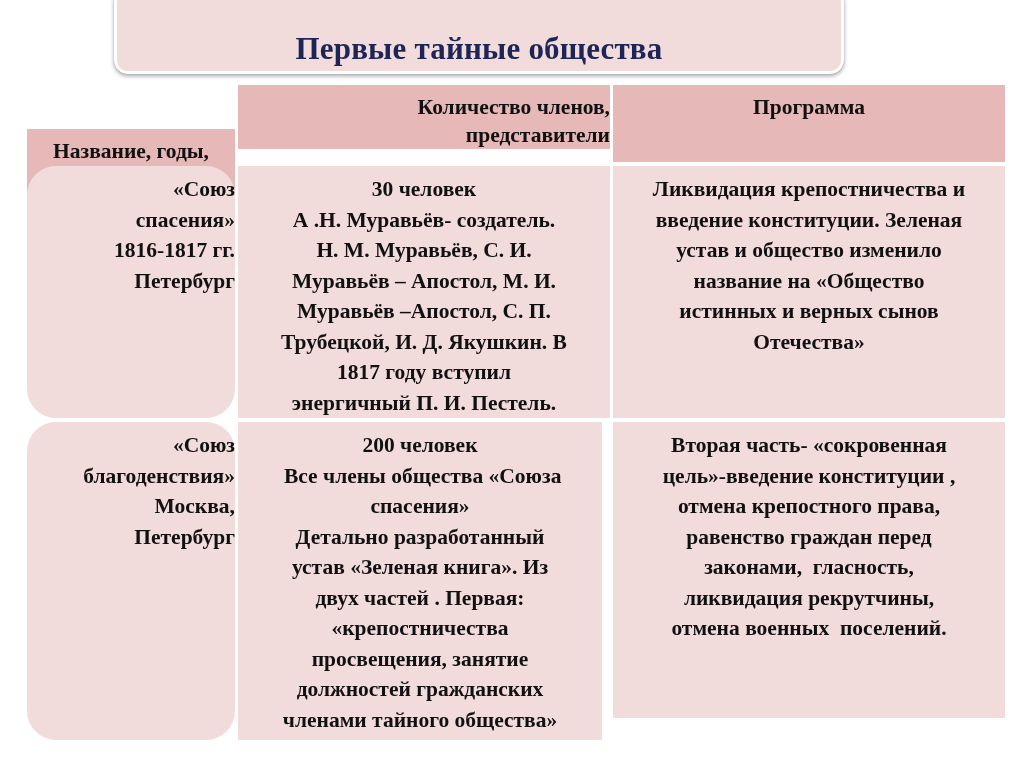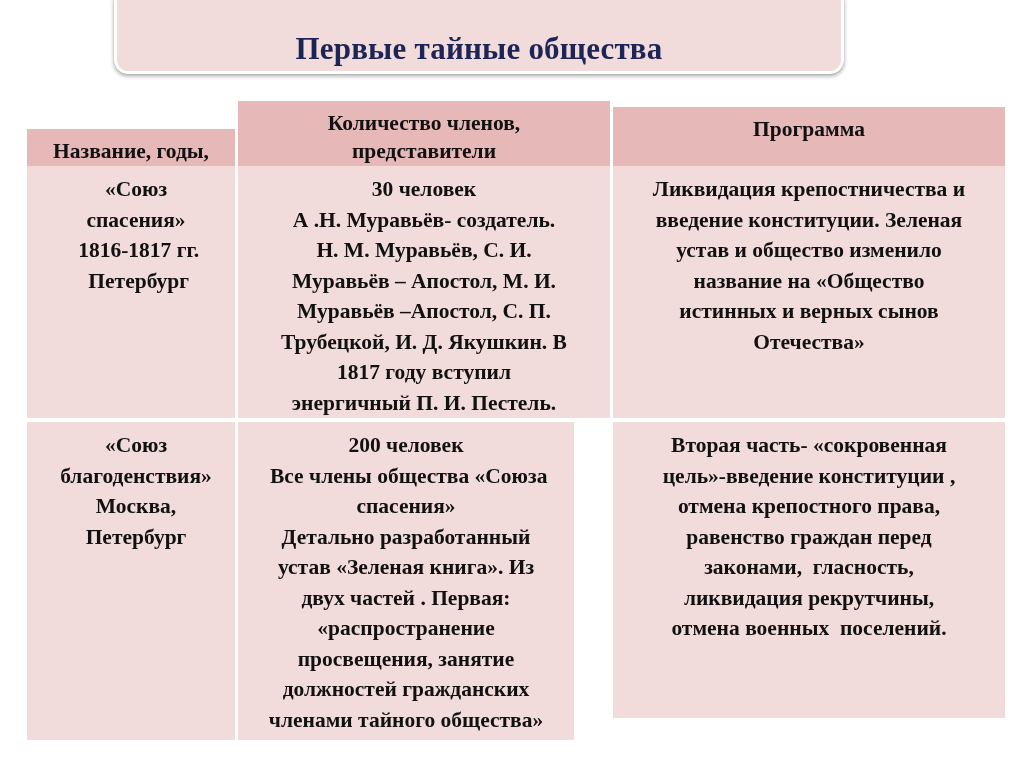--- a/index.html
+++ b/index.html
@@ -56,23 +56,24 @@
     .hdr {
       background: #e6b8b7;
       text-align: center;
       padding-top: 8px;
       line-height: 28px;
     }
     .body-cell {
       background: #f2dcdb;
     }
     .left-col {
-      text-align: center;
+      text-align: right;
       padding-left: 10px;
       padding-top: 8px;
+      border-radius: 29px;
     }
     .mid-col, .right-col {
       text-align: center;
       padding-top: 8px;
     }
     .line {
       display: block;
       white-space: pre;
     }
   </style>
@@ -82,25 +83,25 @@
 <div class="title-box">
   <span class="title-text">Первые тайные общества</span>
 </div>
 
 <div class="table">
 
   <div class="cell hdr" style="left:0; top:0; width:208px; height:77px;margin-top:44px;">
     <span class="line">Название, годы,</span>
     <span class="line">место</span>
   </div>
-  <div class="cell hdr" style="left:211px; top:16px; width:372px; height:77px;">
+  <div class="cell hdr" style="left:211px; top:0; width:372px; height:64px;text-align:right;">
     <span class="line">Количество членов,</span>
     <span class="line">представители</span>
   </div>
-  <div class="cell hdr" style="left:586px; top:0; width:392px; height:77px;margin-top:22px;">
+  <div class="cell hdr" style="left:586px; top:0; width:392px; height:77px;">
     <span class="line">Программа</span>
   </div>
 
   <div class="cell body-cell left-col" style="left:0; top:81px; width:208px; height:252px;">
     <span class="line">«Союз</span>
     <span class="line">спасения»</span>
     <span class="line"> 1816-1817 гг.</span>
     <span class="line"> Петербург</span>
   </div>
   <div class="cell body-cell mid-col" style="left:211px; top:81px; width:372px; height:252px;">
@@ -121,28 +122,28 @@
     <span class="line">истинных и верных сынов</span>
     <span class="line">Отечества»</span>
   </div>
 
   <div class="cell body-cell left-col" style="left:0; top:337px; width:208px; height:318px;">
     <span class="line">«Союз</span>
     <span class="line">благоденствия»</span>
     <span class="line">Москва,</span>
     <span class="line">Петербург</span>
   </div>
-  <div class="cell body-cell mid-col" style="left:211px; top:337px; width:336px; height:318px;">
+  <div class="cell body-cell mid-col" style="left:211px; top:337px; width:364px; height:318px;">
     <span class="line">200 человек</span>
     <span class="line"> Все члены общества «Союза</span>
     <span class="line">спасения»</span>
     <span class="line">Детально разработанный</span>
     <span class="line">устав «Зеленая книга». Из</span>
     <span class="line">двух частей . Первая:</span>
-    <span class="line">«распространение</span>
+    <span class="line">«крепостничества</span>
     <span class="line">просвещения, занятие</span>
     <span class="line">должностей гражданских</span>
     <span class="line">членами тайного общества»</span>
   </div>
   <div class="cell body-cell right-col" style="left:586px; top:337px; width:392px; height:296px;">
     <span class="line">Вторая часть- «сокровенная</span>
     <span class="line">цель»-введение конституции ,</span>
     <span class="line">отмена крепостного права,</span>
     <span class="line">равенство граждан перед</span>
     <span class="line">законами,  гласность,</span>

